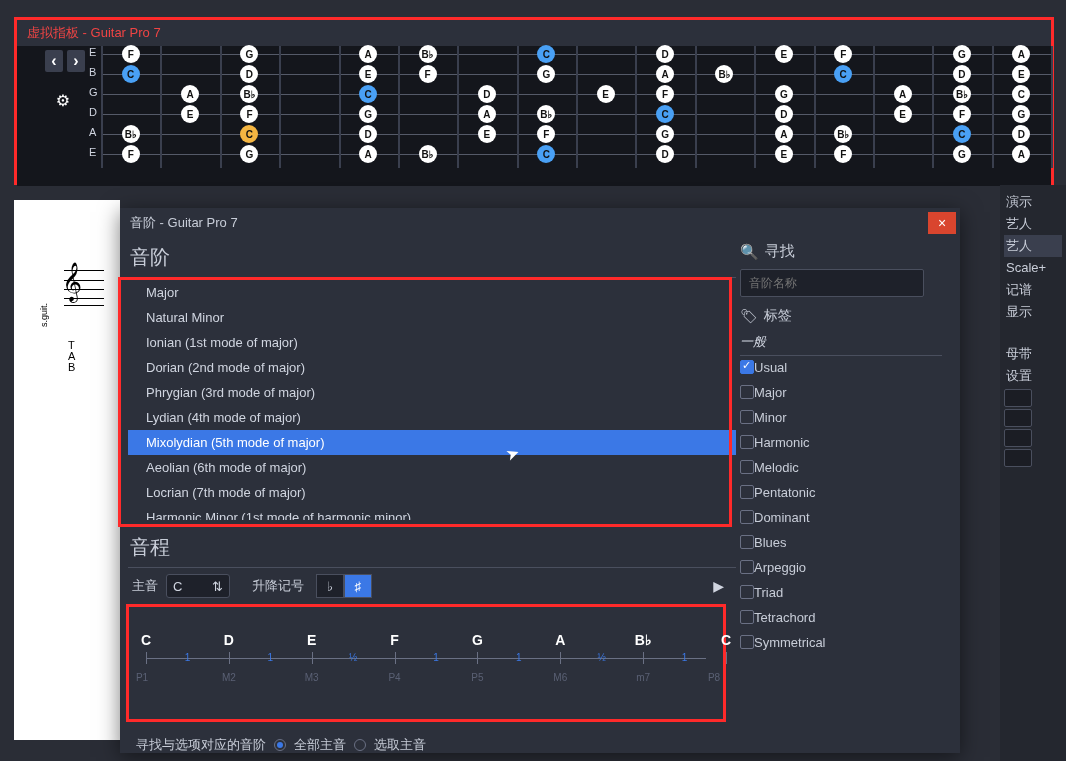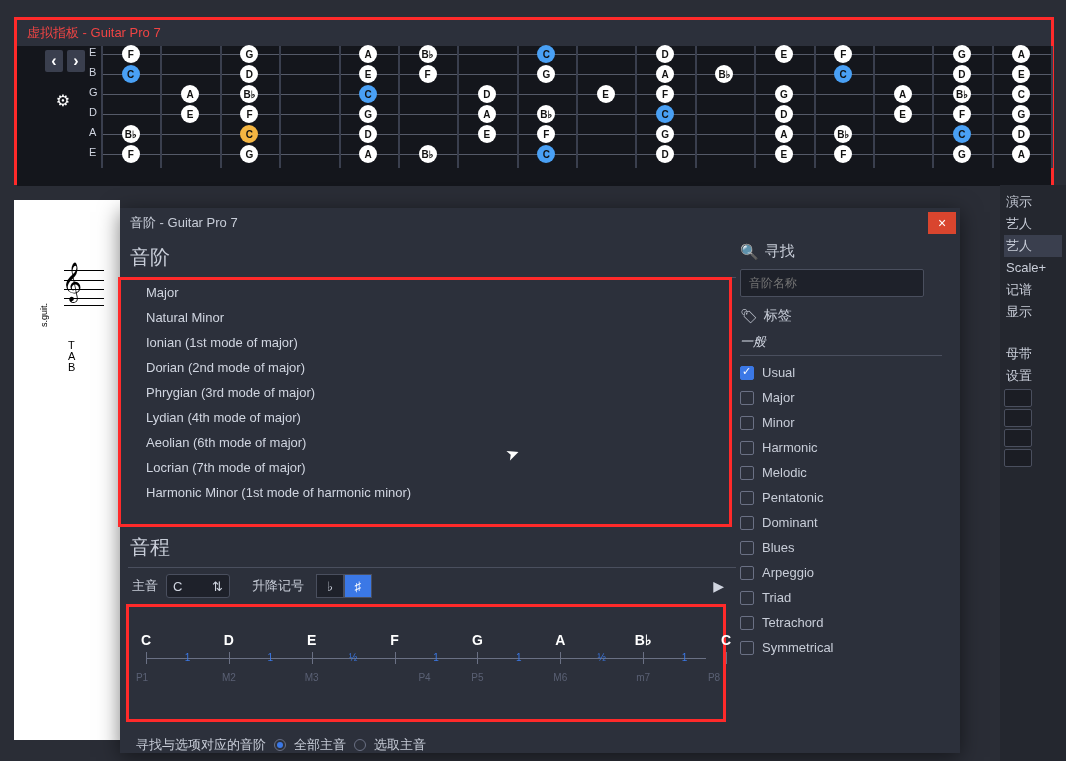--- a/index.html
+++ b/index.html
@@ -67,21 +67,21 @@
   .find-row { display: flex; align-items: center; gap: 8px; padding-left: 8px; font-size: 13px; margin-top: 8px; }
   .radio { width: 12px; height: 12px; border-radius: 50%; border: 1px solid #6a7084; display: inline-block; position: relative; }
   .radio.checked::after { content: ""; position: absolute; left: 2px; top: 2px; width: 6px; height: 6px; border-radius: 50%; background: #3b78e6; }
 
   .dlg-right { width: 214px; padding: 4px 8px 0 4px; }
   .search-row { display: flex; align-items: center; gap: 6px; font-size: 15px; margin-bottom: 8px; }
   .search-input { width: 184px; height: 28px; background: #1e212a; border: 1px solid #4a4f5e; color: #8a90a0; padding: 0 8px; font-size: 12px; border-radius: 2px; }
   .tags-title { display: flex; align-items: center; gap: 6px; font-size: 14px; margin: 10px 0 8px 0; }
   .tag-header { font-size: 13px; font-style: italic; color: #d0d5e0; border-bottom: 1px solid #4a4f5e; padding-bottom: 4px; margin-bottom: 4px; }
   .tag-list { height: 320px; overflow: hidden; position: relative; }
-  .tag-item { display: flex; align-items: center; gap: 8px; height: 25px; font-size: 13px; }
+  .tag-item { display: flex; gap: 0; height: 25px; font-size: 13px; }
   .chk { width: 14px; height: 14px; border: 1px solid #6a7084; border-radius: 2px; display: inline-block; position: relative; }
   .chk.on { background: #3b78e6; border-color: #3b78e6; }
   .chk.on::after { content: "✓"; position: absolute; left: 1px; top: -2px; font-size: 11px; color: #fff; }
 
   
   .side-panel { position: absolute; right: 0; top: 185px; width: 66px; height: 576px; background: #24272f; padding: 6px 4px; font-size: 13px; color: #c8cdd8; }
   .sp-item { height: 22px; line-height: 22px; padding-left: 2px; white-space: nowrap; overflow: hidden; }
   .sp-item.sel { background: #3a3f4e; }
   .sp-icon { width: 28px; height: 18px; margin: 2px 0; background: #1b1d24; border: 1px solid #4a4f5e; border-radius: 2px; }
   .sp-gap { height: 20px; }
@@ -217,20 +217,21 @@
       <div class="dlg-left">
         <div class="section-title">音阶</div>
         <div class="scale-list-wrap">
           <div class="scale-list" id="scale-list">
               <div class="scale-item">Major</div>
               <div class="scale-item">Natural Minor</div>
               <div class="scale-item">Ionian (1st mode of major)</div>
               <div class="scale-item">Dorian (2nd mode of major)</div>
               <div class="scale-item">Phrygian (3rd mode of major)</div>
               <div class="scale-item">Lydian (4th mode of major)</div>
+              <div class="scale-item selected">Mixolydian (5th mode of major)</div>
               <div class="scale-item">Aeolian (6th mode of major)</div>
               <div class="scale-item">Locrian (7th mode of major)</div>
               <div class="scale-item">Harmonic Minor (1st mode of harmonic minor)</div>
             </div>
           <div class="red-box-list"></div>
           <div class="cursor-arrow">➤</div>
         </div>
 
         <div class="interval-section">
           <div class="section-title">音程</div>
@@ -257,21 +258,21 @@
               <div class="int-tick" style="left: 100.857px;"></div>
               <div class="int-note" style="left: 100.857px;">D</div>
               <div class="int-deg" style="left: 100.857px;">M2</div>
               <div class="int-step" style="left: 142.286px;">1</div>
               <div class="int-tick" style="left: 183.714px;"></div>
               <div class="int-note" style="left: 183.714px;">E</div>
               <div class="int-deg" style="left: 183.714px;">M3</div>
               <div class="int-step" style="left: 225.143px;">½</div>
               <div class="int-tick" style="left: 266.571px;"></div>
               <div class="int-note" style="left: 266.571px;">F</div>
-              <div class="int-deg" style="left: 266.571px; margin-left: 30px;">P4</div>
+              <div class="int-deg" style="left: 266.571px;">P4</div>
               <div class="int-step" style="left: 308px;">1</div>
               <div class="int-tick" style="left: 349.429px;"></div>
               <div class="int-note" style="left: 349.429px;">G</div>
               <div class="int-deg" style="left: 349.429px;">P5</div>
               <div class="int-step" style="left: 390.857px;">1</div>
               <div class="int-tick" style="left: 432.286px;"></div>
               <div class="int-note" style="left: 432.286px;">A</div>
               <div class="int-deg" style="left: 432.286px;">M6</div>
               <div class="int-step" style="left: 473.714px;">½</div>
               <div class="int-tick" style="left: 515.143px;"></div>

